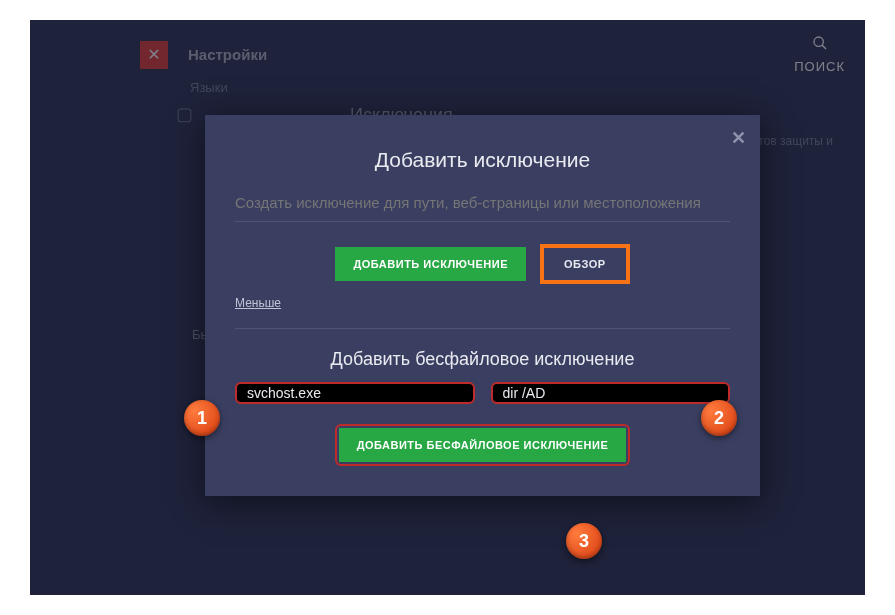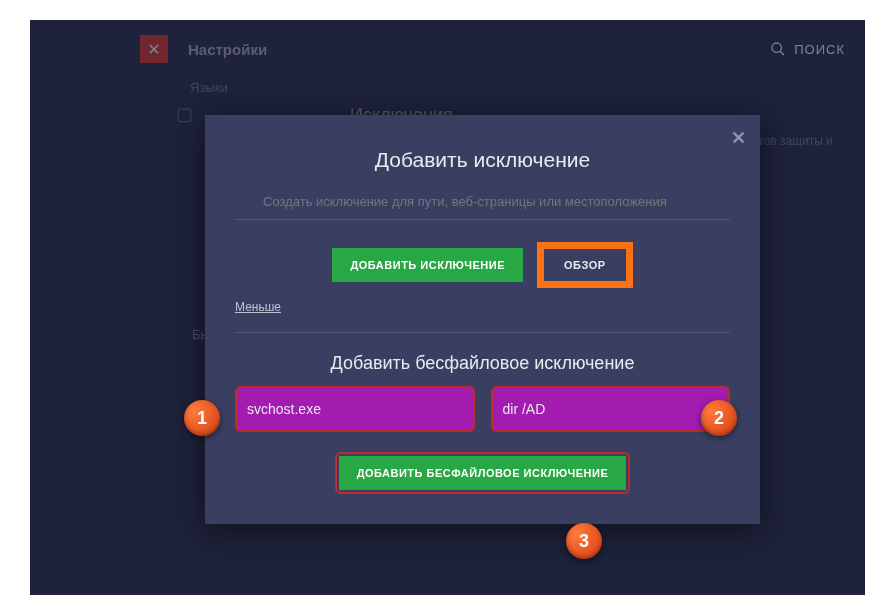--- a/index.html
+++ b/index.html
@@ -47,20 +47,21 @@
       font-weight: bold;
     }
     .search-area {
       margin-left: auto;
       display: flex;
       align-items: center;
       gap: 8px;
       color: #fff;
       font-size: 13px;
       letter-spacing: 1px;
+      flex-direction: column;
     }
     .search-area svg {
       width: 16px;
       height: 16px;
     }
     .bg-content {
       position: absolute;
       top: 60px;
       left: 160px;
       right: 32px;
@@ -113,24 +114,23 @@
       text-align: center;
       color: #9ca0b5;
       font-size: 12px;
       margin-bottom: 22px;
     }
     .path-input {
       width: 100%;
       background: transparent;
       border: none;
       color: #8e93ab;
-      font-size: 13px;
+      font-size: 15px;
       padding: 8px 0;
       outline: none;
-      margin-left: 28px;
     }
     .divider {
       border: none;
       border-top: 1px solid #4f5477;
       margin: 2px 0 22px;
     }
     .btn-row {
       display: flex;
       justify-content: center;
       gap: 14px;
@@ -143,21 +143,21 @@
       border: none;
       padding: 11px 18px;
       font-size: 11px;
       font-weight: bold;
       letter-spacing: 0.5px;
       cursor: pointer;
     }
     .btn-outline {
       background: transparent;
       color: #e8eaf0;
-      border: 7px solid #f97316;
+      border: 4px solid #f97316;
       padding: 10px 20px;
       font-size: 11px;
       font-weight: bold;
       letter-spacing: 0.5px;
       cursor: pointer;
     }
     .less-link {
       color: #c0c3d4;
       font-size: 12px;
       text-decoration: underline;
@@ -173,22 +173,22 @@
     }
     .input-row {
       display: flex;
       gap: 16px;
       margin-bottom: 20px;
     }
     .boxed-input-wrap {
       flex: 1;
       border: 2px solid #bf2a2a;
       border-radius: 6px;
-      background: #a21caf;
-      padding: 12px 10px;
+      background: #000000;
+      padding: 0 10px;
       position: relative;
     }
     .boxed-input-wrap input {
       width: 100%;
       background: transparent;
       border: none;
       color: #e8eaf0;
       font-size: 14px;
       outline: none;
     }

